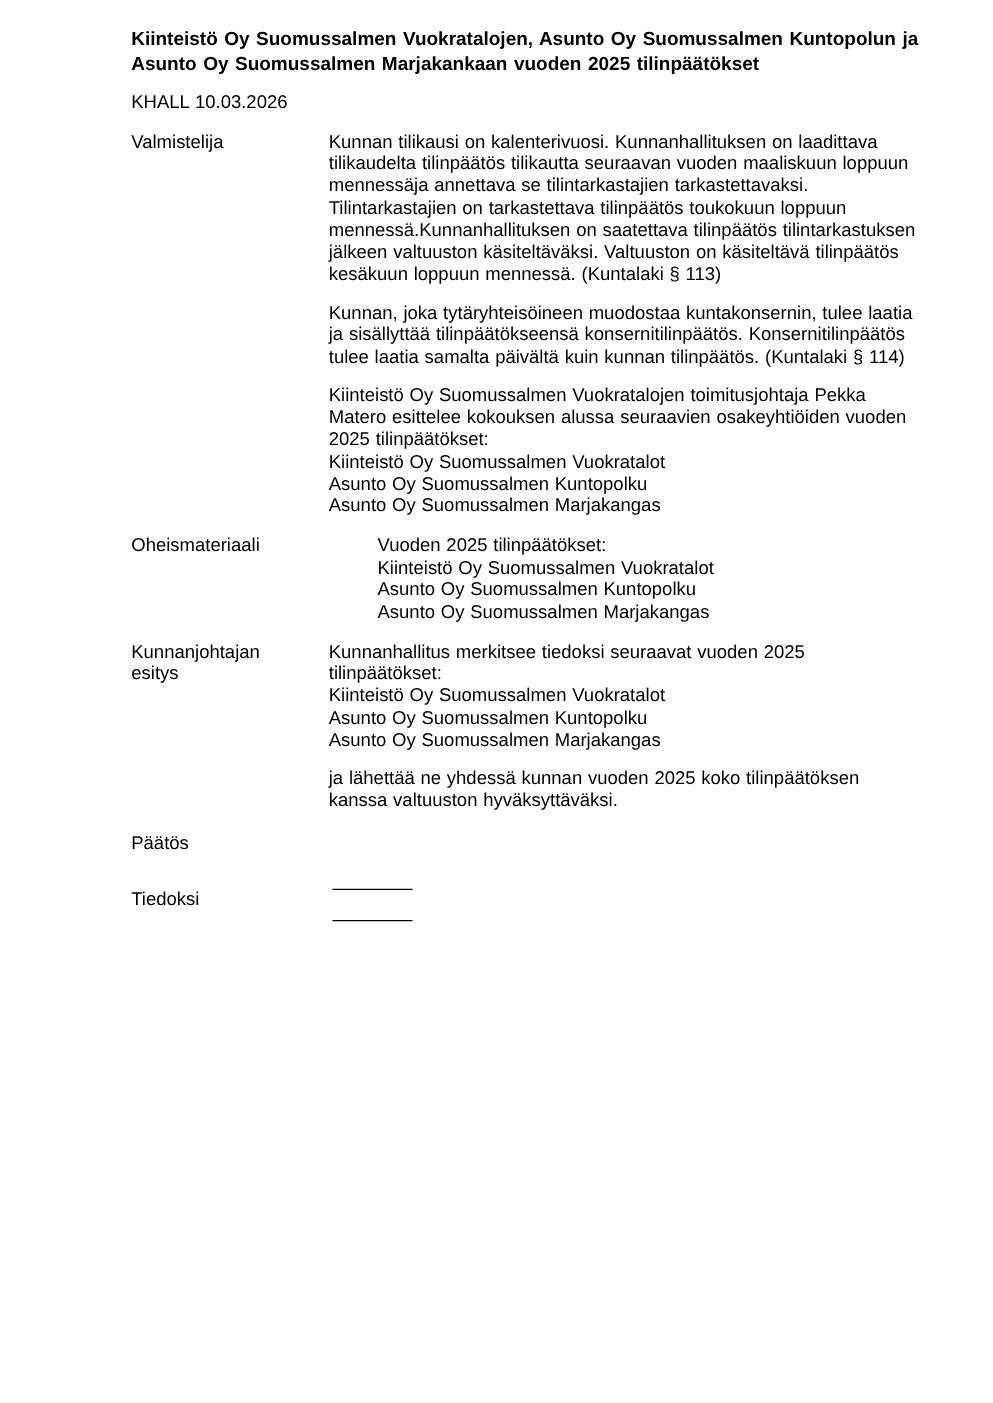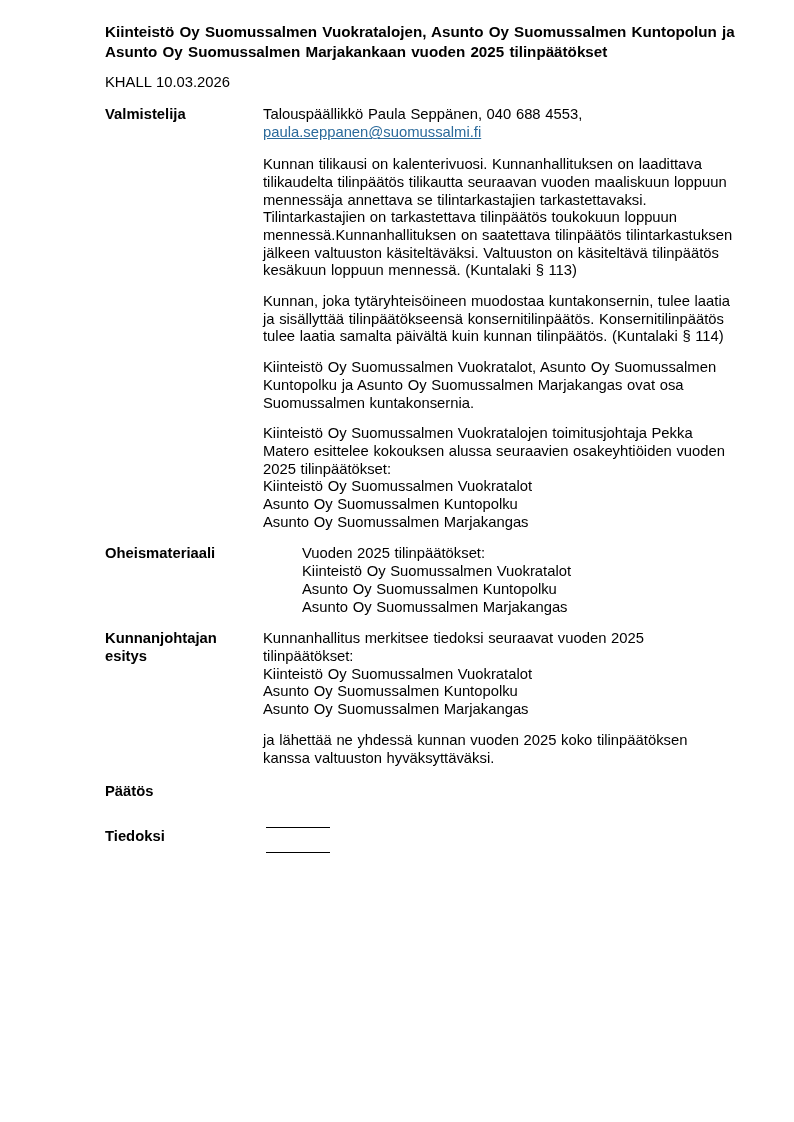--- a/index.html
+++ b/index.html
@@ -30,21 +30,21 @@
   }
   .case-number { margin-top: 15px; }
   .meeting-ref { margin-top: 12px; }
 
   .row {
     display: grid;
     grid-template-columns: 158px 1fr;
     align-items: start;
   }
   .row-label {
-    font-weight: bold;
+    font-weight: normal;
     font-size: 14.8px;
     line-height: 17.7px;
     white-space: normal;
     padding-right: 14px;
   }
   .para { margin-bottom: 13px; }
   .para:last-child { margin-bottom: 0; }
 
   .row-valmistelija { margin-top: 14px; }
   .row-oheismateriaali { margin-top: 14px; gap: 39px; }
@@ -76,37 +76,30 @@
 
   <div class="doc-title">Kiinteistö Oy Suomussalmen Vuokratalojen, Asunto Oy Suomussalmen Kuntopolun ja
 Asunto Oy Suomussalmen Marjakankaan vuoden 2025 tilinpäätökset</div>
 
 
   <div class="txt meeting-ref">KHALL 10.03.2026</div>
 
   <div class="row row-valmistelija">
     <div class="row-label">Valmistelija</div>
     <div class="row-content">
-      <div class="contact-block">
-        <div class="txt">Talouspäällikkö Paula Seppänen, 040 688 4553,</div>
-        <a href="#" class="email-link">paula.seppanen@suomussalmi.fi</a>
-      </div>
       <div class="txt para">Kunnan tilikausi on kalenterivuosi. Kunnanhallituksen on laadittava
 tilikaudelta tilinpäätös tilikautta seuraavan vuoden maaliskuun loppuun
 mennessäja annettava se tilintarkastajien tarkastettavaksi.
 Tilintarkastajien on tarkastettava tilinpäätös toukokuun loppuun
 mennessä.Kunnanhallituksen on saatettava tilinpäätös tilintarkastuksen
 jälkeen valtuuston käsiteltäväksi. Valtuuston on käsiteltävä tilinpäätös
 kesäkuun loppuun mennessä. (Kuntalaki § 113)</div>
       <div class="txt para">Kunnan, joka tytäryhteisöineen muodostaa kuntakonsernin, tulee laatia
 ja sisällyttää tilinpäätökseensä konsernitilinpäätös. Konsernitilinpäätös
 tulee laatia samalta päivältä kuin kunnan tilinpäätös. (Kuntalaki § 114)</div>
-      <div class="txt para">Kiinteistö Oy Suomussalmen Vuokratalot, Asunto Oy Suomussalmen
-Kuntopolku ja Asunto Oy Suomussalmen Marjakangas ovat osa
-Suomussalmen kuntakonsernia.</div>
       <div class="txt para">Kiinteistö Oy Suomussalmen Vuokratalojen toimitusjohtaja Pekka
 Matero esittelee kokouksen alussa seuraavien osakeyhtiöiden vuoden
 2025 tilinpäätökset:
 Kiinteistö Oy Suomussalmen Vuokratalot
 Asunto Oy Suomussalmen Kuntopolku
 Asunto Oy Suomussalmen Marjakangas</div>
     </div>
   </div>
 
   <div class="row row-oheismateriaali">

